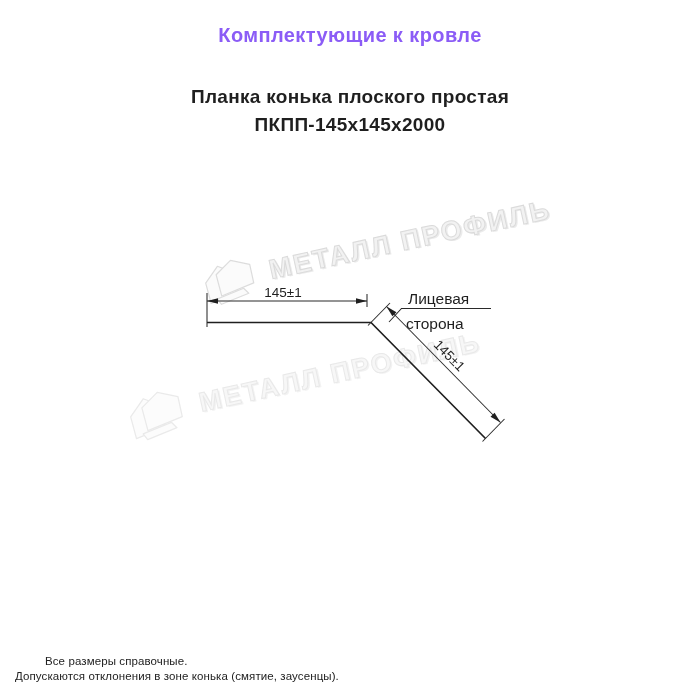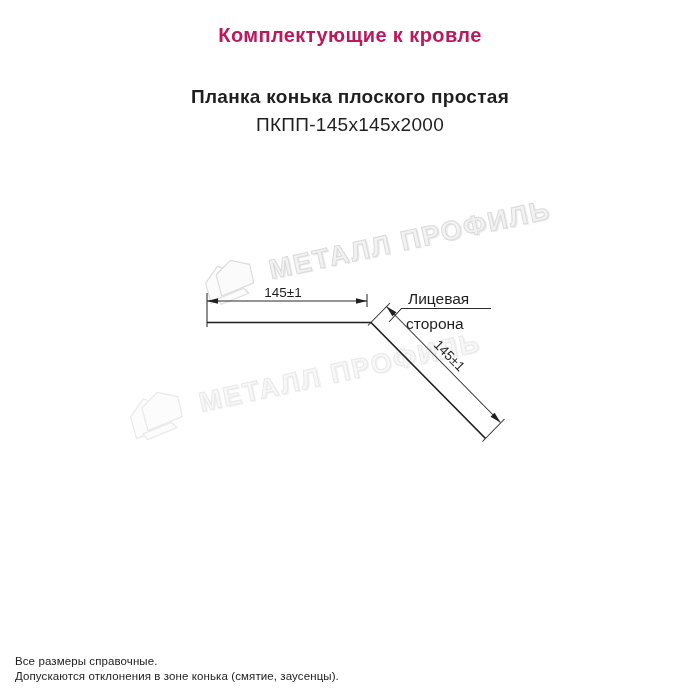--- a/index.html
+++ b/index.html
@@ -16,38 +16,38 @@
 
   
   .page-title {
     position: absolute;
     top: 24px; left: 0;
     width: 100%;
     text-align: center;
     font-size: 20px;
     font-weight: bold;
     letter-spacing: 0.4px;
-    color: #be185d;
+    color: #8b5cf6;
   }
   .product-name {
     position: absolute;
     top: 86px; left: 0;
     width: 100%;
     text-align: center;
     font-size: 19px;
     font-weight: bold;
     letter-spacing: 0.3px;
   }
   .product-code {
     position: absolute;
     top: 114px; left: 0;
     width: 100%;
     text-align: center;
     font-size: 19px;
-    font-weight: normal;
+    font-weight: bold;
     letter-spacing: 0.3px;
   }
 
   
   .watermark {
     position: absolute;
     display: flex;
     align-items: center;
     gap: 7px;
     transform-origin: 0 50%;
@@ -86,21 +86,21 @@
   }
 
   
   .footer-note {
     position: absolute;
     left: 15px;
     font-size: 11.5px;
     color: #222222;
     letter-spacing: 0.1px;
   }
-  .note-1 { top: 655px; }
+  .note-1 { top: 655px; margin-left: 30px; }
   .note-2 { top: 670px; }
 </style>
 </head>
 <body>
 
 <div class="canvas">
 
   <div class="watermark wm-1">
     <svg width="62" height="54" viewBox="0 0 62 54">
       <g fill="#fbfbfb" stroke="#d9d9d9" stroke-width="1.2" stroke-linejoin="round">

